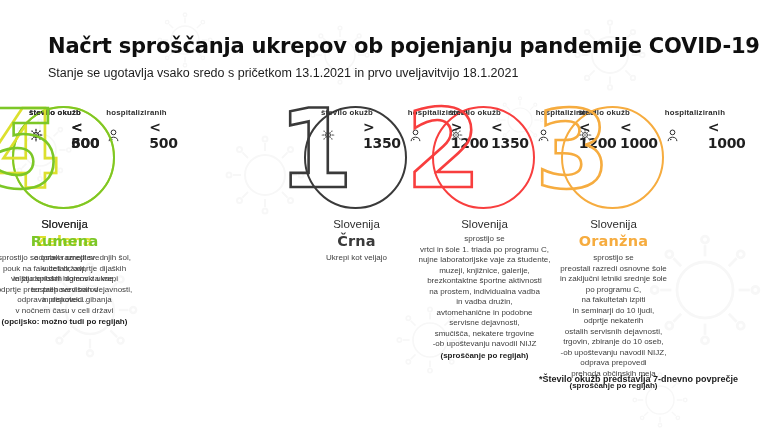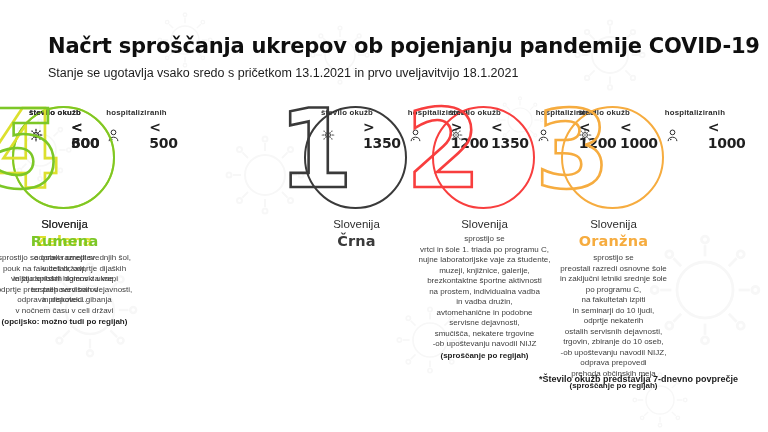--- a/index.html
+++ b/index.html
@@ -157,20 +157,21 @@
                 </svg>
               </span>
               <span class="stat-value">&gt; 1200</span>
             </div>
           </div>
         </div>
         <div class="big-num">1</div>
       </div>
       <div class="region">Slovenija</div>
       <div class="phase-name">Črna</div>
+      <div class="desc">Ukrepi kot veljajo</div>
       <div class="desc bold"></div>
     </div>
 
     <div class="col" style="--c: #F83E3E;">
       <div class="graphic">
         <div class="circle">
           <div class="stat">
             <div class="stat-label">število okužb</div>
             <div class="stat-row">
               <span class="icon">

